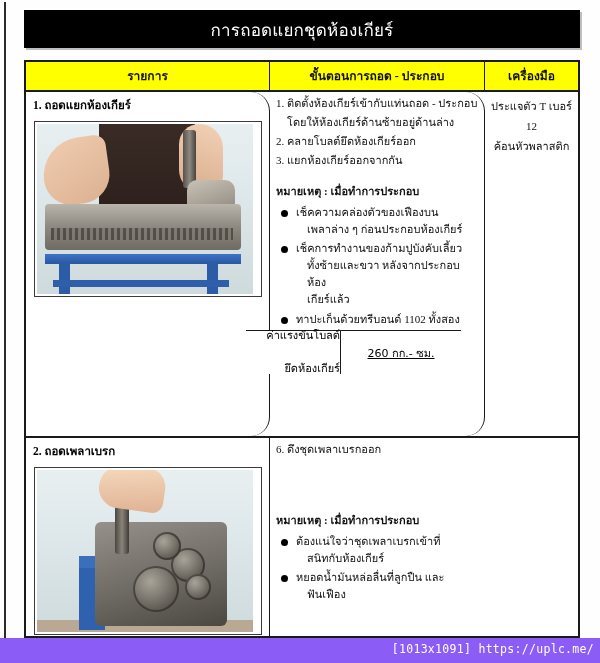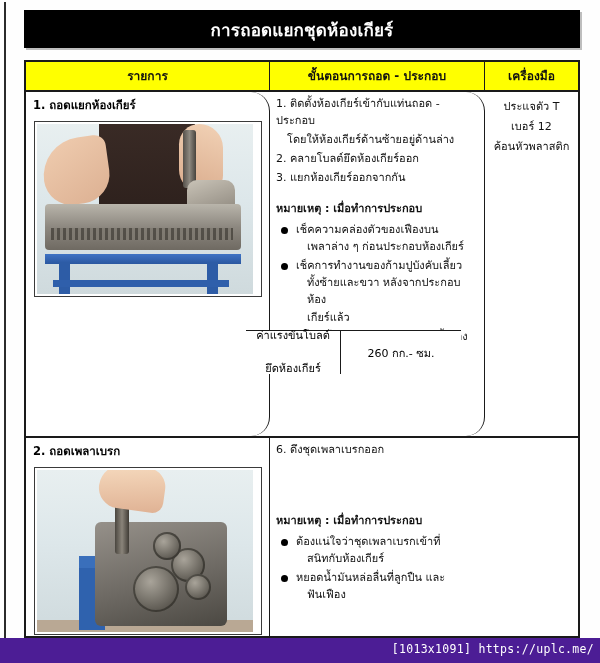--- a/index.html
+++ b/index.html
@@ -32,33 +32,34 @@
   .title-bar {
     position: absolute;
     left: 24px; top: 10px;
     width: 556px; height: 38px;
     background: #000000;
     color: #ffffff;
     display: flex;
     align-items: center;
     justify-content: center;
     font-size: 17px;
-    font-weight: bold;
+    font-weight: normal;
     letter-spacing: 0.2px;
     box-shadow: 2px 2px 0 rgba(0,0,0,0.25);
   }
   
   .table {
     position: absolute;
     left: 24px; top: 60px;
     width: 556px;
     border: 2px solid #1a1a1a;
     border-collapse: collapse;
     box-sizing: border-box;
     background: #ffffff;
+    font-family: Liberation Serif, serif;
   }
   .row {
     display: flex;
     width: 100%;
     box-sizing: border-box;
   }
   .head-row { background: #ffff00; }
   .cell {
     box-sizing: border-box;
     border-right: 1.5px solid #1a1a1a;
@@ -205,39 +206,40 @@
     width: 215px; height: 44px;
     display: flex;
     border-top: 1.5px solid #1a1a1a;
     box-sizing: border-box;
     background: #fff;
   }
   .torque .tq-l {
     width: 95px;
     border-right: 1.5px solid #1a1a1a;
     display: flex; flex-direction: column;
-    align-items: center; justify-content: center;
+    align-items: flex-end; justify-content: center;
     font-size: 11px; line-height: 1.5;
     box-sizing: border-box;
     gap: 17px;
   }
   .torque .tq-r {
     flex: 1;
     display: flex; align-items: center; justify-content: center;
     font-size: 11px;
     box-sizing: border-box;
+    text-decoration: underline;
   }
   .tools { text-align: center; font-size: 11px; line-height: 1.8; padding-top: 2px; }
   .tools-2 { text-align: center; font-size: 11px; padding-top: 2px; }
   
   .footer {
     position: absolute;
     left: 0; top: 638px;
     width: 600px; height: 25px;
-    background: #4c1d95;
+    background: #8b5cf6;
   }
   .footer-text {
     position: absolute;
     right: 6px; top: 4px;
     color: #ffffff;
     font-family: "DejaVu Sans Mono", "Liberation Mono", monospace;
     font-size: 11.5px;
     letter-spacing: 0.3px;
   }
 </style>

